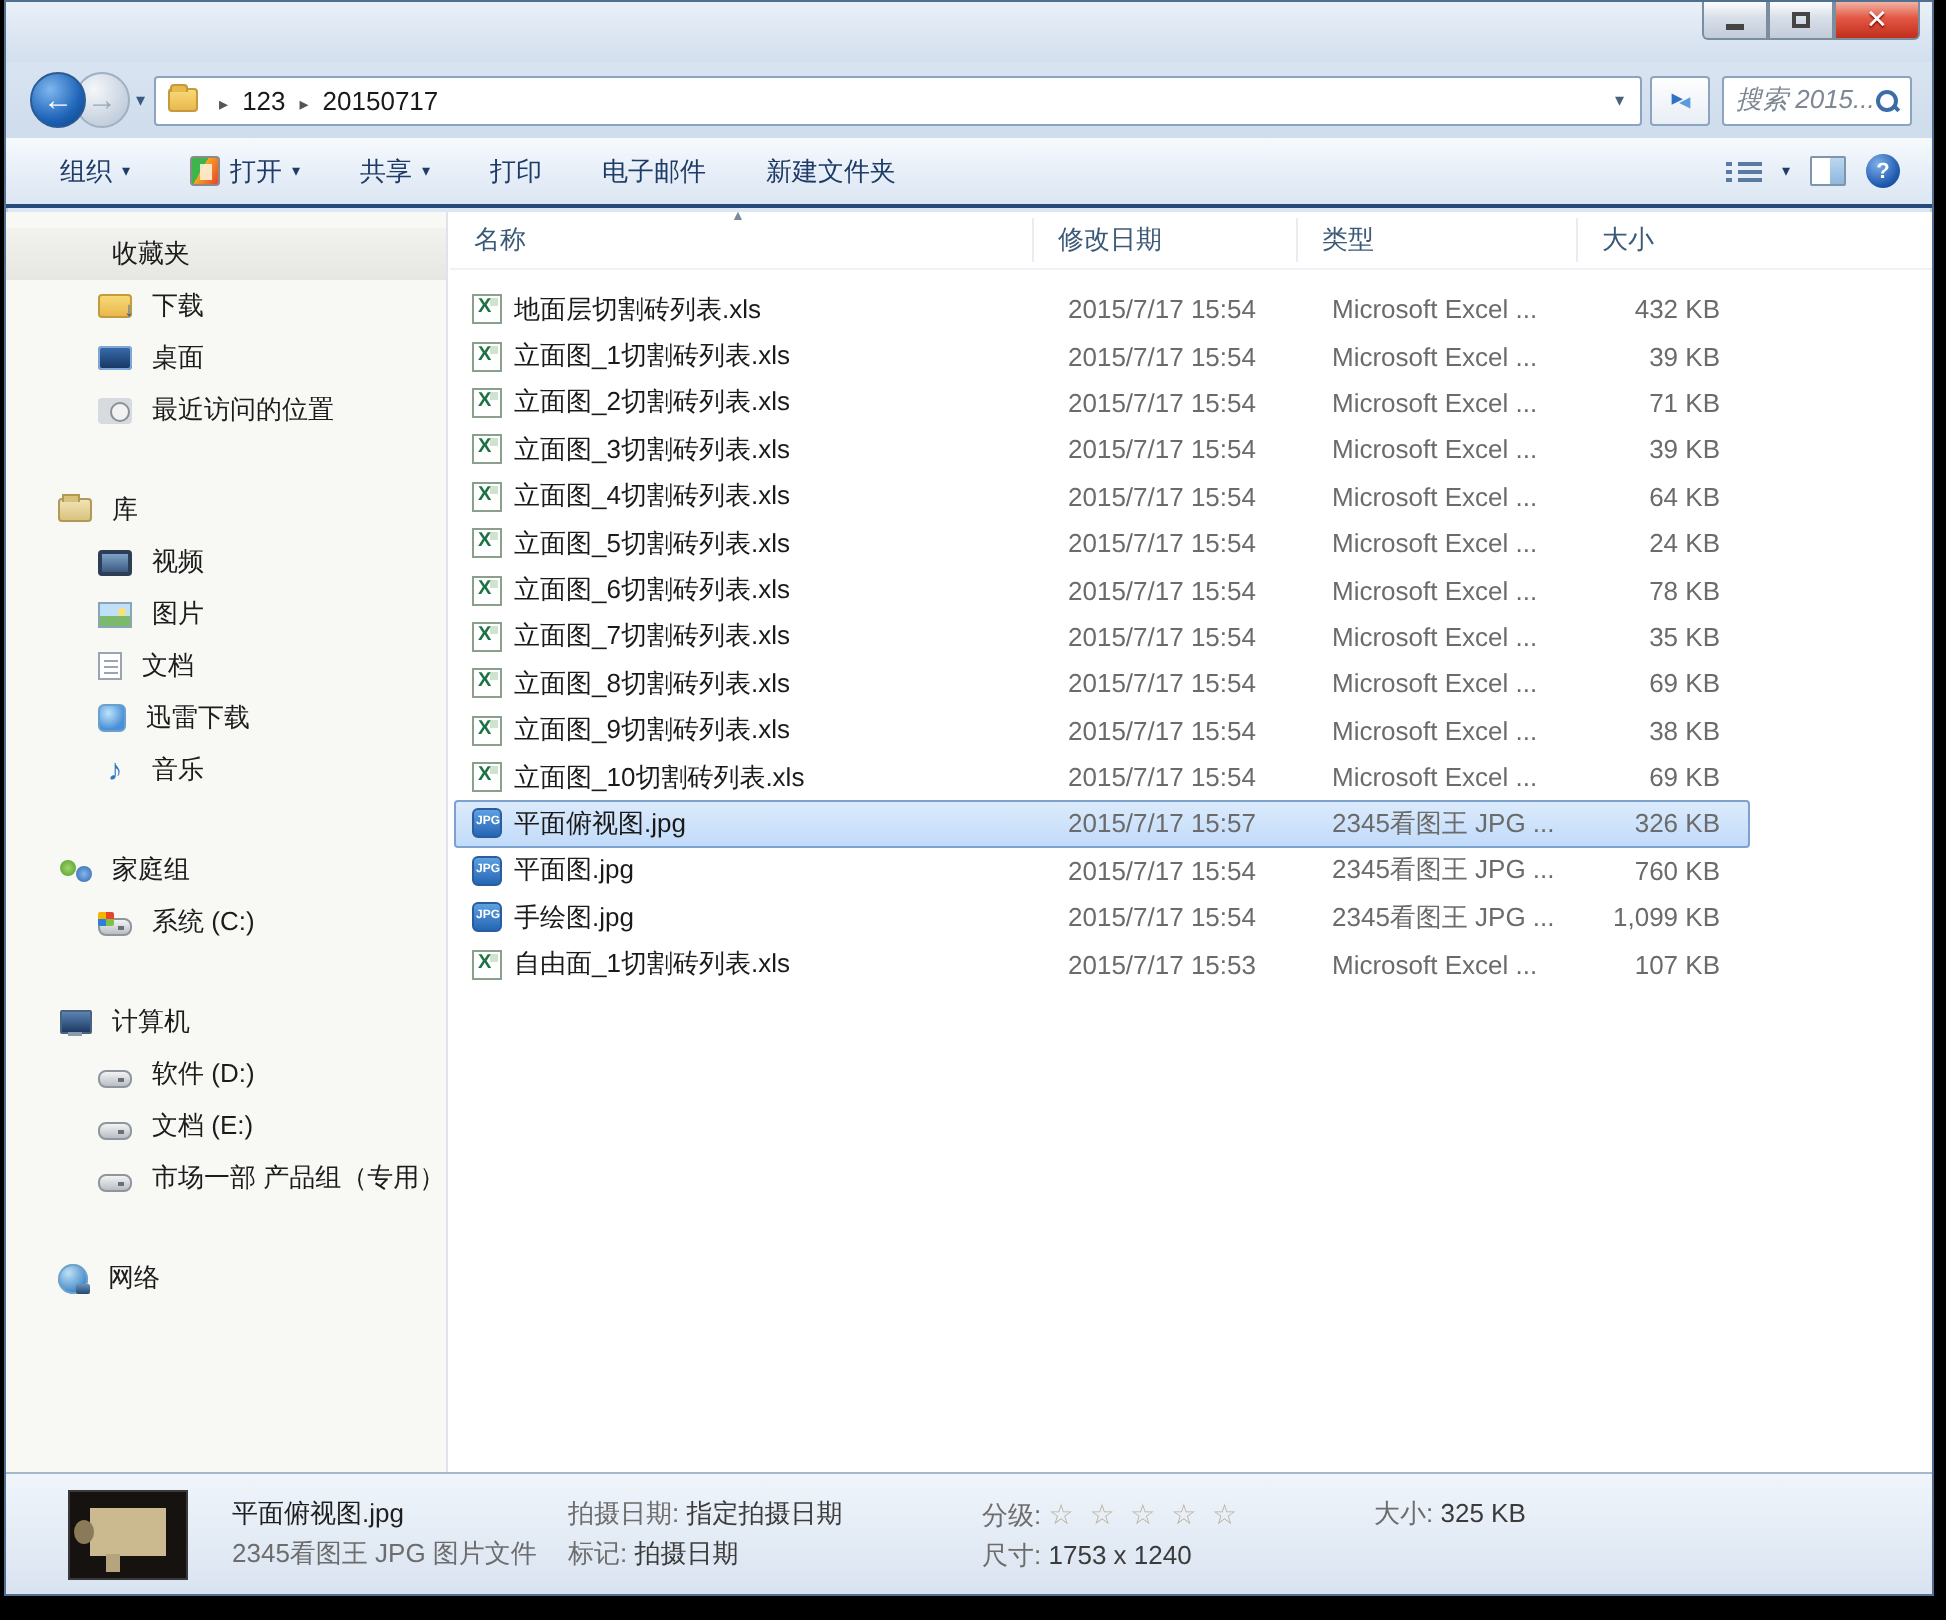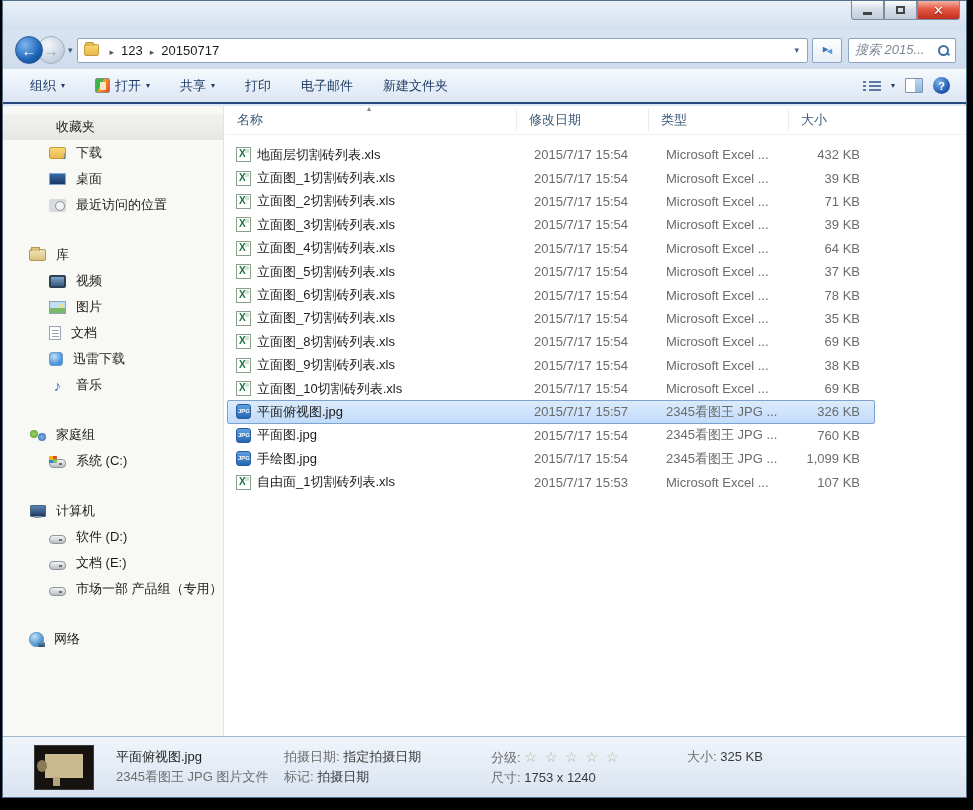--- a/index.html
+++ b/index.html
@@ -34,21 +34,21 @@
   .addrbar { height:25px; flex:1; background:#fff; border:1px solid #8ca4bf; border-radius:2px;
     display:flex; align-items:center; padding:0 4px; margin-right:4px; }
   .crumb-folder { width:15px; height:12px; background:linear-gradient(#f7d976,#e9b84e); border:1px solid #c49a3a; border-radius:2px; position:relative; margin:0 4px 0 2px; }
   .crumb-folder:before { content:""; position:absolute; left:0; top:-3px; width:7px; height:3px; background:#e9b84e; border:1px solid #c49a3a; border-bottom:none; border-radius:2px 2px 0 0; }
   .crumb-sep { color:#555; font-size:9px; margin:0 7px; }
   .crumb { color:#1a1a1a; }
   .addr-drop { margin-left:auto; color:#4a617c; font-size:9px; padding:0 4px; }
   .refreshbtn { width:30px; height:25px; border:1px solid #8ca4bf; border-radius:2px; background:linear-gradient(#fefefe,#e8eef6);
     display:flex; align-items:center; justify-content:center; margin-right:6px; flex:0 0 auto; }
   .refreshbtn svg { width:15px; height:15px; }
-  .searchbox { width:108px; height:25px; background:#fff; border:1px solid #8ca4bf; border-radius:2px;
+  .searchbox { width:95px; height:25px; background:#fff; border:1px solid #8ca4bf; border-radius:2px;
     display:flex; align-items:center; padding:0 6px; margin-right:10px; flex:0 0 auto; }
   .searchbox .ph { font-style:italic; color:#7d8794; flex:1; white-space:nowrap; overflow:hidden; }
   .mag { width:11px; height:11px; position:relative; flex:0 0 auto; }
   .mag:before { content:""; position:absolute; left:0; top:0; width:7px; height:7px; border:2px solid #3c6ea5; border-radius:50%; }
   .mag:after { content:""; position:absolute; left:8px; top:8px; width:4px; height:2px; background:#3c6ea5; transform:rotate(45deg); }
 
   
   .toolbar { position:absolute; left:0; top:68px; right:0; height:35px;
     background:linear-gradient(#f6fafd,#e5edf7 60%,#dce7f3); border-bottom:2px solid #274a7c;
     display:flex; align-items:center; color:#1e3c67; }
@@ -361,21 +361,21 @@
             <div class="cell c-type">Microsoft Excel ...</div>
             <div class="cell c-size">64 KB</div>
           </div>
           <div class="row">
             <div class="cell c-name">
               <span class="ficon icon-xls"></span>
               <span>立面图_5切割砖列表.xls</span>
             </div>
             <div class="cell c-date">2015/7/17 15:54</div>
             <div class="cell c-type">Microsoft Excel ...</div>
-            <div class="cell c-size">37 KB</div>
+            <div class="cell c-size">24 KB</div>
           </div>
           <div class="row">
             <div class="cell c-name">
               <span class="ficon icon-xls"></span>
               <span>立面图_6切割砖列表.xls</span>
             </div>
             <div class="cell c-date">2015/7/17 15:54</div>
             <div class="cell c-type">Microsoft Excel ...</div>
             <div class="cell c-size">78 KB</div>
           </div>

